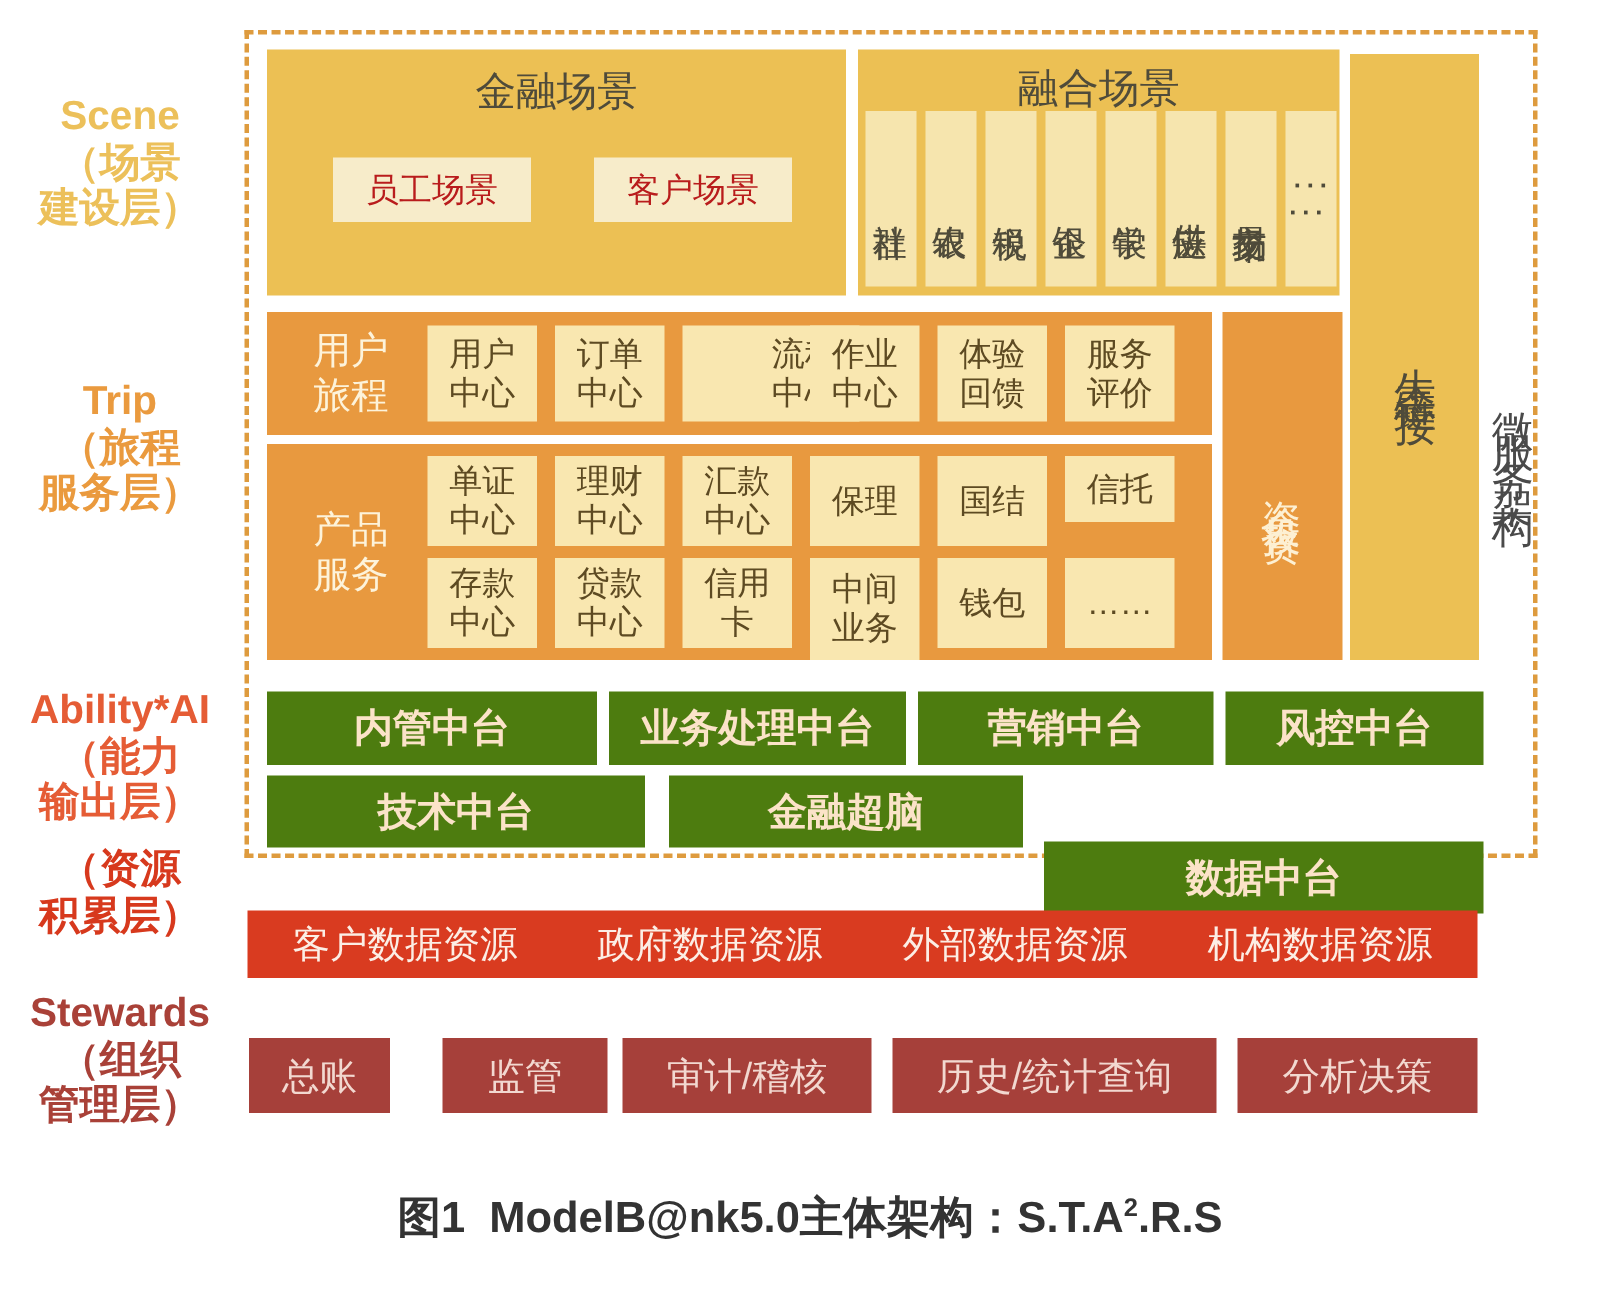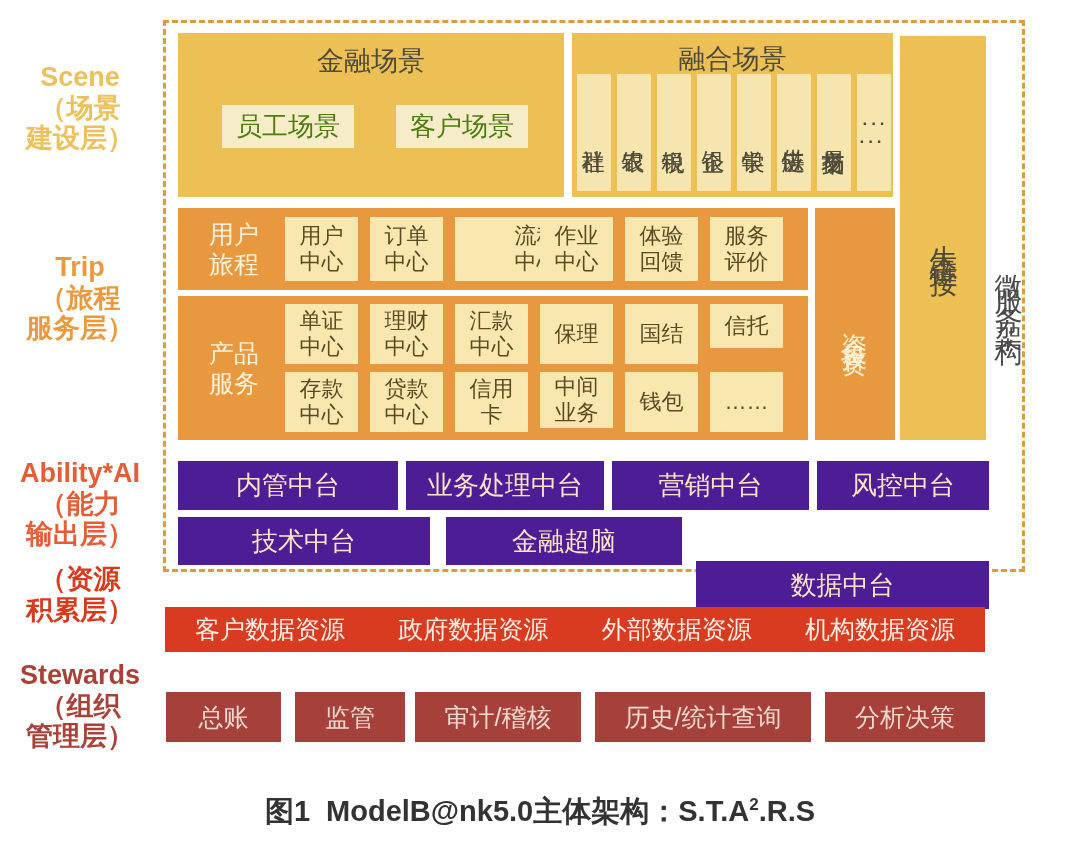--- a/index.html
+++ b/index.html
@@ -14,24 +14,24 @@
   }
   .side-label{
     position:absolute;left:0;width:160px;text-align:center;
     font-weight:700;font-size:27px;line-height:1.13;
   }
   .side-label .zh{white-space:pre-line;}
   .box{position:absolute;}
   .center{display:flex;align-items:center;justify-content:center;text-align:center;}
   .gold{background:#ecc054;}
   .orange{background:#e8993f;}
-  .ability-box{background:#4c1d95;color:#fbe3c8;font-size:26px;}
+  .ability-box{background:#4d7c0f;color:#fbe3c8;font-size:26px;font-weight:bold;}
   .box-title{position:absolute;left:0;width:100%;text-align:center;font-size:27px;color:#4f4b3a;}
   .cream-cell{
-    position:absolute;background:#f7ecca;color:#4d7c0f;font-size:26px;
+    position:absolute;background:#f7ecca;color:#b91c1c;font-size:22px;
     display:flex;align-items:center;justify-content:center;
   }
   .fusion-cells{position:absolute;left:5px;top:41px;display:flex;gap:6px;}
   .fcell{
     width:34px;height:117px;background:#f6e5ae;color:#4f4b3a;font-size:23px;
     writing-mode:vertical-rl;text-orientation:upright;letter-spacing:1px;
     display:flex;align-items:center;justify-content:center;
   }
   .fdots{
     writing-mode:horizontal-tb;white-space:pre-line;font-weight:700;font-size:17px;
@@ -152,21 +152,21 @@
 中心</div>
     <div class="tcell" style="left:362px;top:8px;height:60px;">保理</div>
     <div class="tcell" style="left:447px;top:8px;height:60px;">国结</div>
     <div class="tcell" style="left:532px;top:8px;height:44px;">信托</div>
     <div class="tcell" style="left:107px;top:76px;height:60px;">存款
 中心</div>
     <div class="tcell" style="left:192px;top:76px;height:60px;">贷款
 中心</div>
     <div class="tcell" style="left:277px;top:76px;height:60px;">信用
 卡</div>
-    <div class="tcell" style="left:362px;top:76px;height:56px;">中间
+    <div class="tcell" style="left:362px;top:76px;height:68px;">中间
 业务</div>
     <div class="tcell" style="left:447px;top:76px;height:60px;">钱包</div>
     <div class="tcell" style="left:532px;top:76px;height:60px;">……</div>
   </div>
 
   <div class="box orange vtext" style="left:815px;top:208px;width:80px;height:232px;font-size:26px;color:#fdf0d3;letter-spacing:6px;">资金投资</div>
 
   <div class="box ability-box center" style="left:178px;top:461px;width:220px;height:49px;">内管中台</div>
   <div class="box ability-box center" style="left:406px;top:461px;width:198px;height:49px;">业务处理中台</div>
   <div class="box ability-box center" style="left:612px;top:461px;width:197px;height:49px;">营销中台</div>
@@ -175,21 +175,21 @@
   <div class="box ability-box center" style="left:446px;top:517px;width:236px;height:48px;">金融超脑</div>
   <div class="box ability-box center" style="left:696px;top:517px;width:293px;height:48px;margin-top:44px;">数据中台</div>
 
   <div class="res-bar">
     <span>客户数据资源</span>
     <span>政府数据资源</span>
     <span>外部数据资源</span>
     <span>机构数据资源</span>
   </div>
 
-  <div class="steward-box" style="left:166px;width:115px;">总账</div>
+  <div class="steward-box" style="left:166px;width:94px;">总账</div>
   <div class="steward-box" style="left:295px;width:110px;">监管</div>
   <div class="steward-box" style="left:415px;width:166px;">审计/稽核</div>
   <div class="steward-box" style="left:595px;width:216px;">历史/统计查询</div>
   <div class="steward-box" style="left:825px;width:160px;">分析决策</div>
 
   <div class="caption">
     <span class="pre">图1</span><span>ModelB@nk5.0主体架构：S.T.A</span><sup>2</sup><span>.R.S</span>
   </div>
 
 </div>

